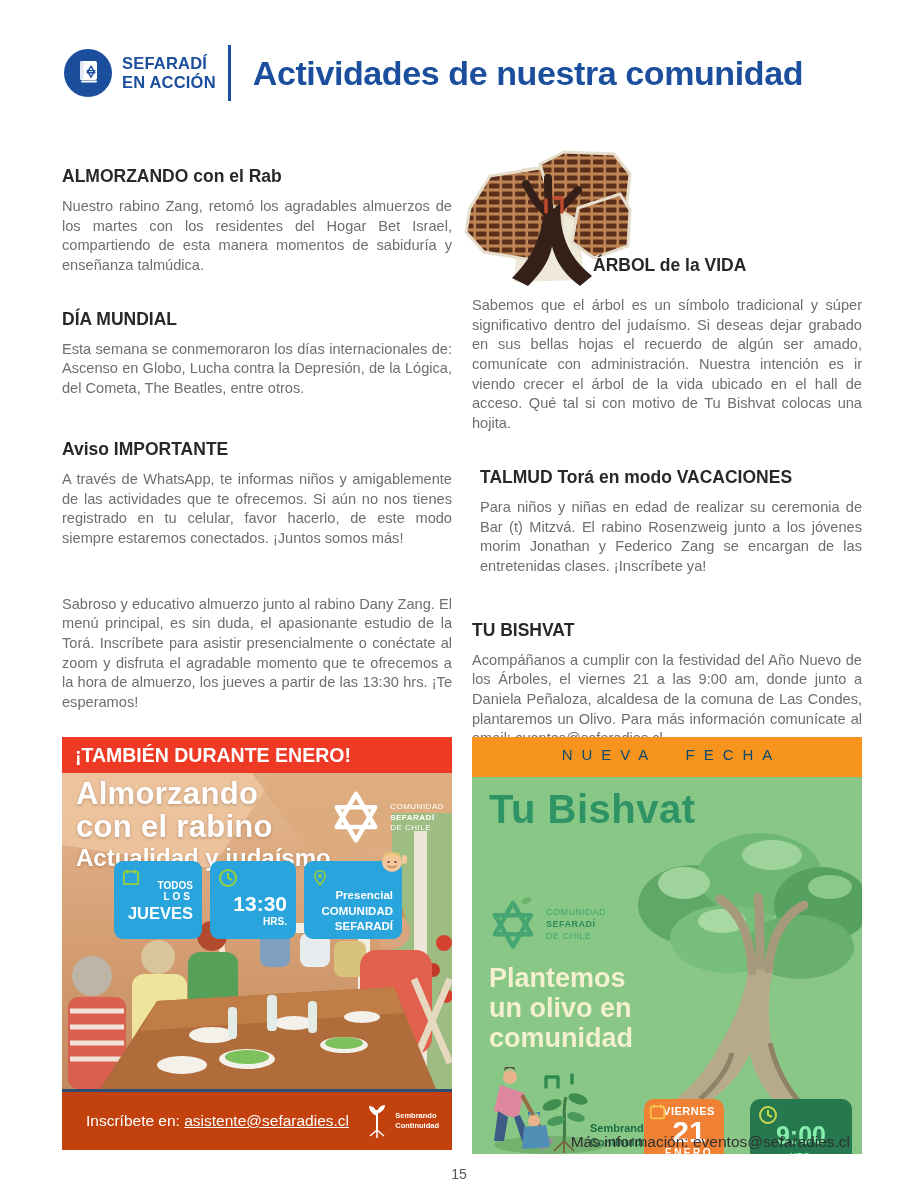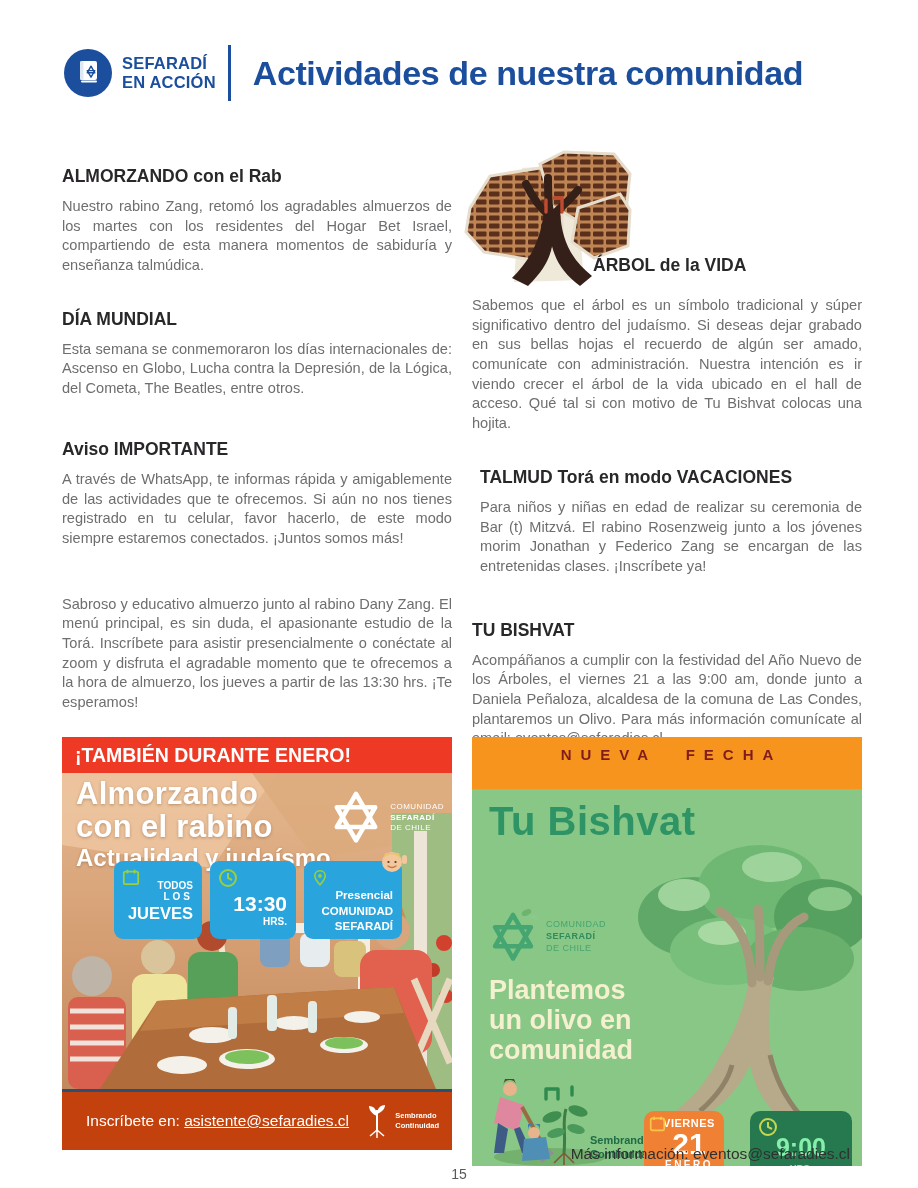--- a/index.html
+++ b/index.html
@@ -50,21 +50,21 @@
   .bc-place .t { text-align:right; font-size:11.5px; font-weight:bold; line-height:1.35; }
   .bc-place .pad { margin-top:20px; }
   .memoji { position:absolute; right:-6px; top:-14px; }
   .p1-footer { position:absolute; bottom:0; left:0; right:0; height:61px; background:#c2410c; border-top:3px solid #2b4e72;
                display:flex; align-items:center; justify-content:space-between; padding:0 13px 0 24px; color:#fff; }
   .p1-inscribete { font-size:15.5px; }
   .p1-email { color:#fff; text-decoration:underline; cursor:pointer; }
   .semb { display:flex; align-items:center; gap:3px; font-size:7.5px; font-weight:bold; line-height:1.35; }
 
   
-  .p-banner-orange { height:52px; background:#f7941e; color:#7f1d1d; font-weight:bold; font-size:15px; text-align:center; line-height:36px; letter-spacing:9px; word-spacing:16px; padding-left:9px; }
+  .p-banner-orange { height:40px; background:#f7941e; color:#0c4a6e; font-weight:normal; font-size:15px; text-align:center; line-height:36px; letter-spacing:9px; word-spacing:16px; padding-left:9px; }
   .p2-body { position:relative; height:377px; background:#88c785; overflow:hidden; }
   .p2-title { position:absolute; left:17px; top:10px; font-size:40px; font-weight:bold; color:#2f9465; letter-spacing:.5px; }
   .p2-logo { position:absolute; left:13px; top:118px; display:flex; align-items:center; color:#45a671; }
   .p2-logo .logo-text { font-size:9px; color:#45a671; }
   .p2-logo .logo-text .b { color:#2f8a5c; }
   .p2-olive { position:absolute; right:-8px; top:36px; }
   .p2-headline { position:absolute; left:17px; top:186px; color:#f5f0d0; font-weight:bold; font-size:27px; line-height:1.12; }
   .p2-plant { position:absolute; left:12px; top:286px; }
   .p2-brand { position:absolute; left:118px; top:344px; color:#1e6b45; font-weight:bold; font-size:11px; line-height:1.3; }
   .date-card { position:absolute; left:172px; top:322px; width:80px; height:68px; background:#f08033; border-radius:10px; color:#fff; text-align:center; padding:6px 0 0 10px; }
@@ -112,21 +112,21 @@
       <p>Nuestro rabino Zang, retomó los agradables almuerzos de los martes con los residentes del Hogar Bet Israel, compartiendo de esta manera momentos de sabiduría y enseñanza talmúdica.</p>
     </div>
 
     <div class="section s2">
       <h2>DÍA MUNDIAL</h2>
       <p>Esta semana se conmemoraron los días internacionales de: Ascenso en Globo, Lucha contra la Depresión, de la Lógica, del Cometa, The Beatles, entre otros.</p>
     </div>
 
     <div class="section s3">
       <h2>Aviso IMPORTANTE</h2>
-      <p>A través de WhatsApp, te informas rápida y amigablemente de las actividades que te ofrecemos.  Si aún no nos tienes registrado en tu celular, favor hacerlo, de este modo siempre estaremos conectados.   ¡Juntos somos más!</p>
+      <p>A través de WhatsApp, te informas niños y amigablemente de las actividades que te ofrecemos.  Si aún no nos tienes registrado en tu celular, favor hacerlo, de este modo siempre estaremos conectados.   ¡Juntos somos más!</p>
     </div>
 
     <div class="section s4">
       <p>Sabroso y educativo almuerzo junto al rabino Dany Zang. El menú principal, es sin duda, el apasionante estudio de la Torá. Inscríbete para asistir presencialmente o conéctate al zoom y disfruta el agradable momento que te ofrecemos a la hora de almuerzo, los jueves a partir de las 13:30 hrs. ¡Te esperamos!</p>
     </div>
 
     <div class="poster">
       <div class="p-banner-red">
         <span>¡TAMBIÉN DURANTE ENERO!</span>
       </div>

